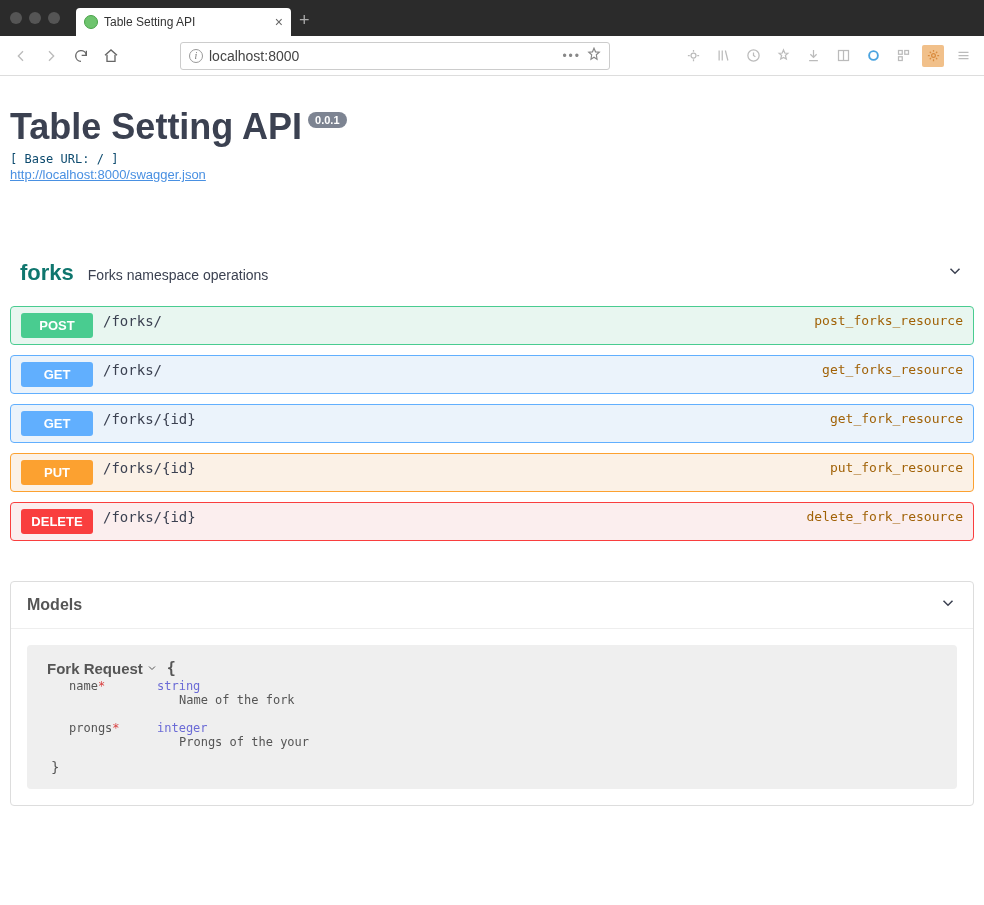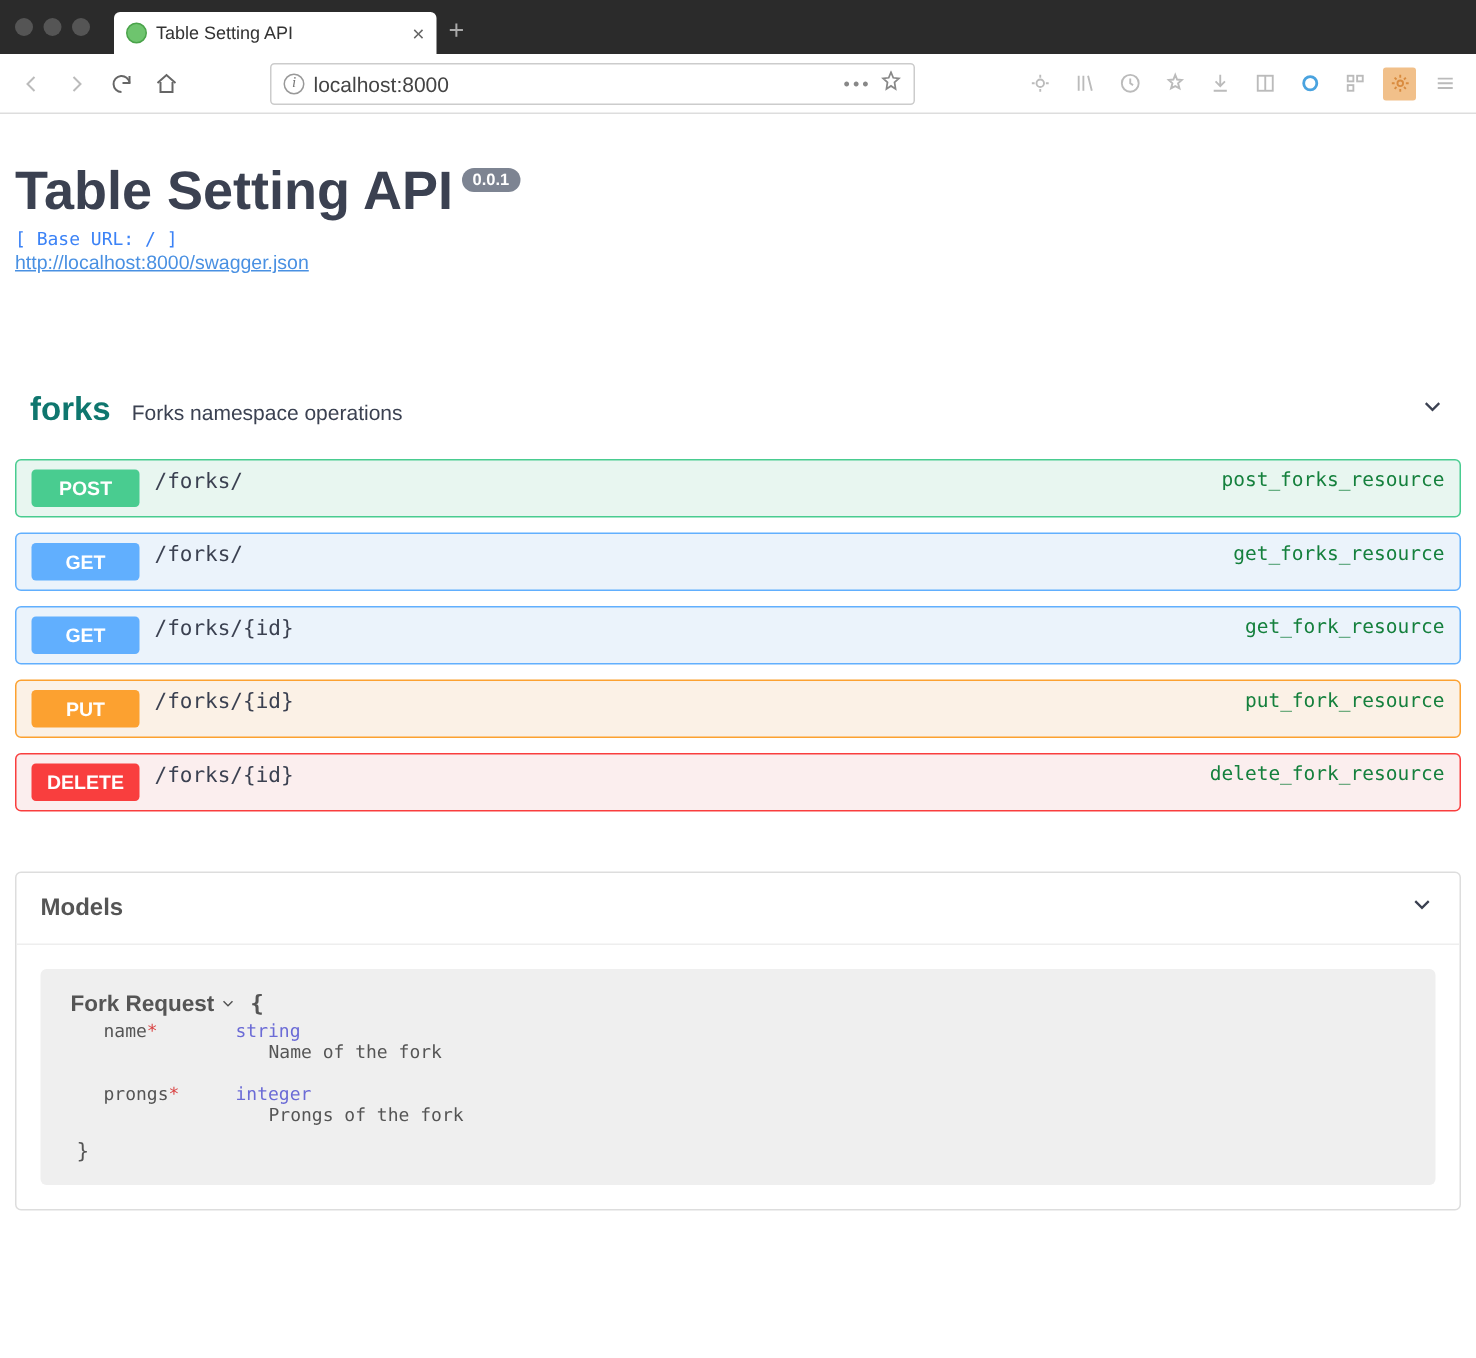--- a/index.html
+++ b/index.html
@@ -22,41 +22,41 @@
 .addr .star{color:#888}
 .spacer{flex:1}
 .tool-ico{width:22px;height:22px;display:inline-flex;align-items:center;justify-content:center;color:#bbb}
 .tool-ico svg{width:15px;height:15px;stroke:currentColor;fill:none;stroke-width:2}
 .tool-ico.blue{color:#4aa3df}
 .tool-ico.orange{color:#d98b3f;background:#f1c08a;border-radius:2px}
 .page{padding:30px 10px 40px}
 .title-row{display:flex;align-items:flex-start;gap:6px;margin-bottom:4px}
 .title{font-size:36px;font-weight:700;color:#3b4151}
 .version{background:#7d8492;color:#fff;font-size:11px;font-weight:700;border-radius:12px;padding:2px 7px;margin-top:6px}
-.base{font-family:Menlo,Consolas,monospace;font-size:12px;color:#3b82f6}
+.base{font-family:Menlo,Consolas,monospace;font-size:12px;color:#0c4a6e}
 .swaglink{color:#4990e2;text-decoration:underline;font-size:13px}
 .desc{margin-top:18px;font-size:14.5px;color:#3b4151}
 .section{margin-top:70px}
 .sec-head{display:flex;align-items:baseline;gap:14px;padding:8px 10px 20px;cursor:pointer}
 .sec-name{font-size:22px;font-weight:700;color:#0f766e}
 .sec-desc{font-size:14px;color:#3b4151}
 .chev{margin-left:auto}
 .chev svg{width:18px;height:18px;stroke:#3b4151;fill:none;stroke-width:2}
 .op{border-radius:4px;margin-bottom:10px;display:flex;padding:6px 10px;font-family:Menlo,Consolas,monospace;font-size:14px;cursor:pointer}
 .op-post{background:#e8f6f0;border:1px solid #49cc90}
 .op-get{background:#ebf3fb;border:1px solid #61affe}
 .op-put{background:#fbf1e6;border:1px solid #fca130}
 .op-delete{background:#fbeeee;border:1px solid #f93e3e}
 .method{min-width:72px;text-align:center;color:#fff;font-weight:700;font-size:13px;border-radius:3px;padding:5px 0;font-family:-apple-system,sans-serif}
 .m-post{background:#49cc90}
 .m-get{background:#61affe}
 .m-put{background:#fca130}
 .m-delete{background:#f93e3e}
 .path{margin-left:10px;font-weight:400;color:#3b4151}
-.opname{margin-left:auto;color:#15803d;font-size:13px}
+.opname{margin-left:auto;color:#a16207;font-size:13px}
 .models{margin-top:40px;border:1px solid #ddd;border-radius:4px}
 .models-head{display:flex;align-items:center;padding:12px 16px;font-size:16px;font-weight:600;color:#555;border-bottom:1px solid #eee;cursor:pointer}
 .models-body{padding:16px}
 .model{background:#efefef;border-radius:4px;padding:14px 20px;color:#555}
 .model-title{font-size:15px;font-weight:700;display:inline-flex;align-items:center;gap:3px}
 .model-title svg{width:12px;height:12px;stroke:#555;fill:none;stroke-width:2}
 .brace{font-family:Menlo,monospace;margin-left:6px}
 .prop{font-family:Menlo,Consolas,monospace;font-size:12px;display:flex;margin-top:4px}
 .prop .pname{width:110px;padding-left:22px}
 .prop .req{color:#d94141}
@@ -235,19 +235,19 @@
         <div id="props-list">
             <div class="prop" style="margin-top: 2px;">
               <span class="pname">name<span class="req">*</span></span>
               <span class="ptype">string</span>
             </div>
             <div class="prop-desc">Name of the fork</div>
             <div class="prop" style="margin-top: 14px;">
               <span class="pname">prongs<span class="req">*</span></span>
               <span class="ptype">integer</span>
             </div>
-            <div class="prop-desc">Prongs of the fork</div>
+            <div class="prop-desc">Prongs of the your</div>
           </div>
         <div class="brace-close">}</div>
       </div>
     </div>
   </div>
 </div>
 
 </body></html>

